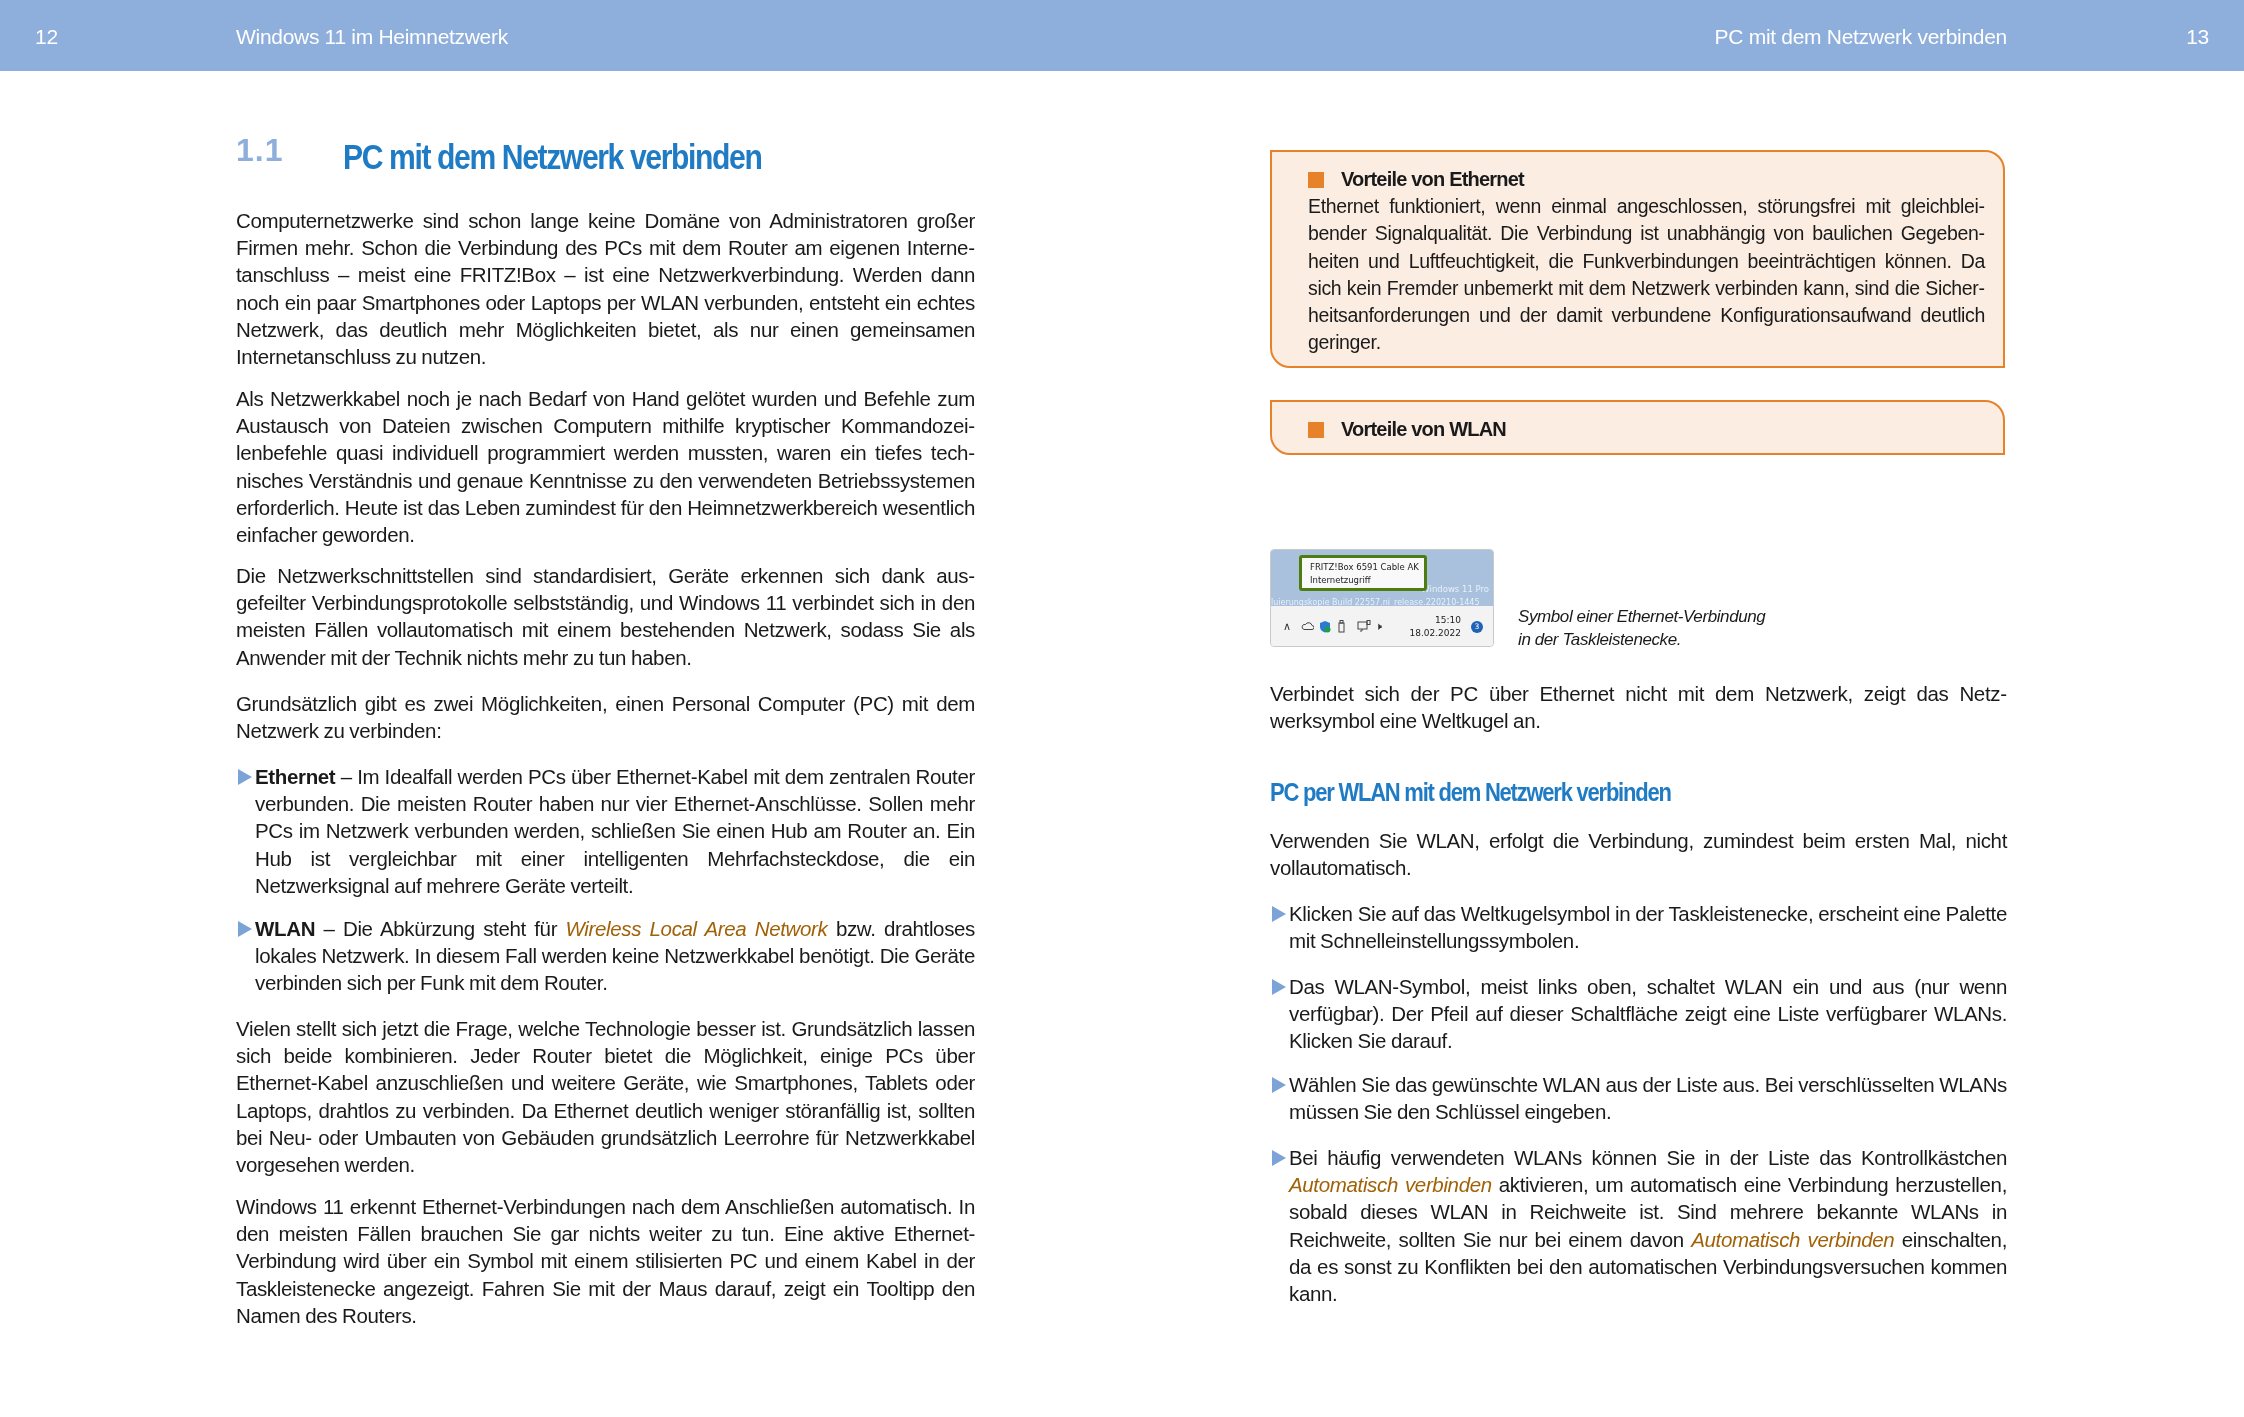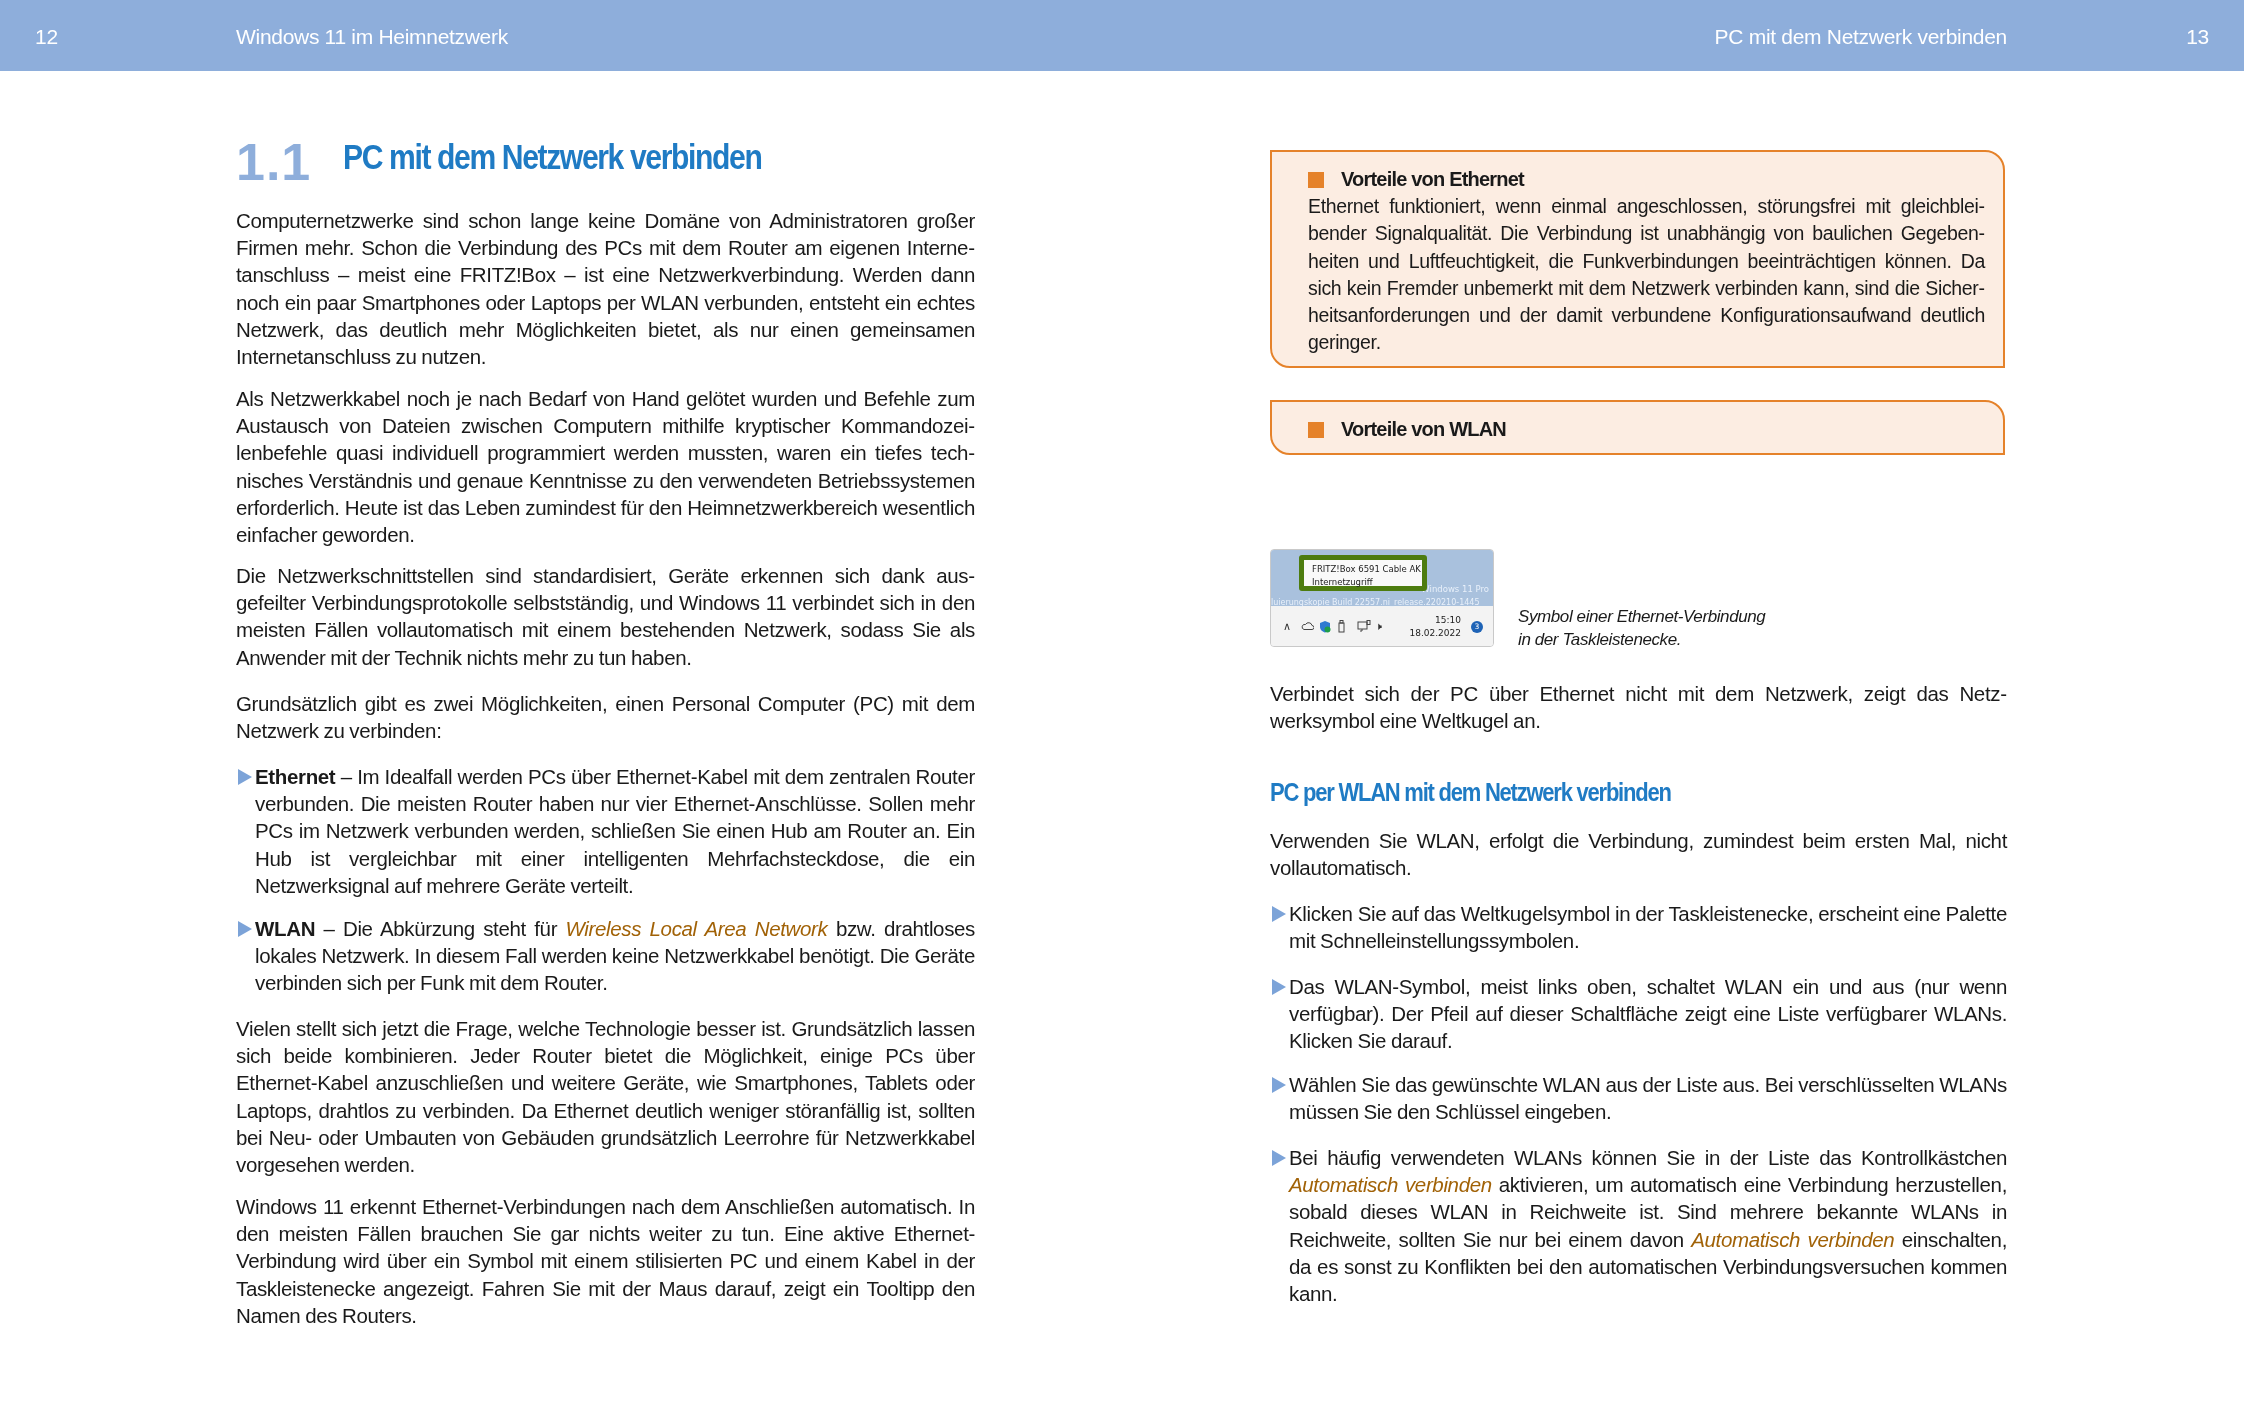--- a/index.html
+++ b/index.html
@@ -21,21 +21,21 @@
   .hb-right-num { right: 35px; }
 
   .col { position: absolute; top: 0; font-size: 20.5px; line-height: 27.2px; }
   .col-left { left: 236px; width: 739px; }
   .col-right { left: 1270px; width: 737px; }
 
   p { margin: 0; text-align: justify; hyphens: manual; letter-spacing: -0.35px; word-spacing: -0.5px; }
 
   .chapter-head { position: absolute; top: 132px; left: 236px; white-space: nowrap; }
   .chapter-num {
-    position: absolute; left: 0; top: 0; font-size: 52px; font-weight: bold;
+    position: absolute; left: 0; top: 0; font-size: 32px; font-weight: bold;
     color: #8eaedb; letter-spacing: 1px;
   }
   .chapter-title {
     position: absolute; left: 107px; top: 5px; font-size: 35px; font-weight: bold;
     color: #1f7bc4; letter-spacing: -1.6px; transform: scaleX(0.86); transform-origin: left;
   }
 
   .block { position: absolute; left: 0; width: 739px; }
   .bullet-item { position: absolute; left: 0; width: 100%; }
   .bullet-item .tri {
@@ -65,21 +65,21 @@
   .shot {
     position: absolute; left: 0; top: 549px; width: 222px; height: 96px;
     border: 1px solid #c9c9c9; border-radius: 4px; overflow: hidden; background: #f3f3f3;
     font-family: "DejaVu Sans", sans-serif;
   }
   .shot .desk { position: absolute; left: 0; top: 0; width: 100%; height: 56px; background: #a9c1dd; }
   .shot .wm1 { position: absolute; right: 4px; top: 26px; font-size: 8.5px; color: #e8f0fa; }
   .shot .wm2 { position: absolute; left: 0px; top: 39px; font-size: 8px; color: #e8f0fa; white-space: nowrap; }
   .shot .tooltip {
     position: absolute; left: 28px; top: 5px; width: 128px; height: 36px;
-    background: #f9f9f9; border: 5px solid #4d7c0f; border-radius: 3px;
+    background: #f9f9f9; border: 3px solid #4d7c0f; border-radius: 3px;
     font-size: 8.5px; line-height: 13px; color: #222; padding: 3px 0 0 8px; box-sizing: border-box;
   }
   .shot .taskbar { position: absolute; left: 0; top: 58px; width: 100%; height: 38px; background: #f3f3f3; }
   .tb-icon { position: absolute; top: 12px; font-size: 11px; color: #333; line-height: 14px; }
   .tb-clock { position: absolute; right: 32px; top: 6px; font-size: 9px; line-height: 13px; text-align: right; color: #222; }
   .tb-badge {
     position: absolute; right: 10px; top: 13px; width: 12px; height: 12px; border-radius: 50%;
     background: #1e63b6; color: #fff; font-size: 7.5px; line-height: 12px; text-align: center;
   }
   .caption {

